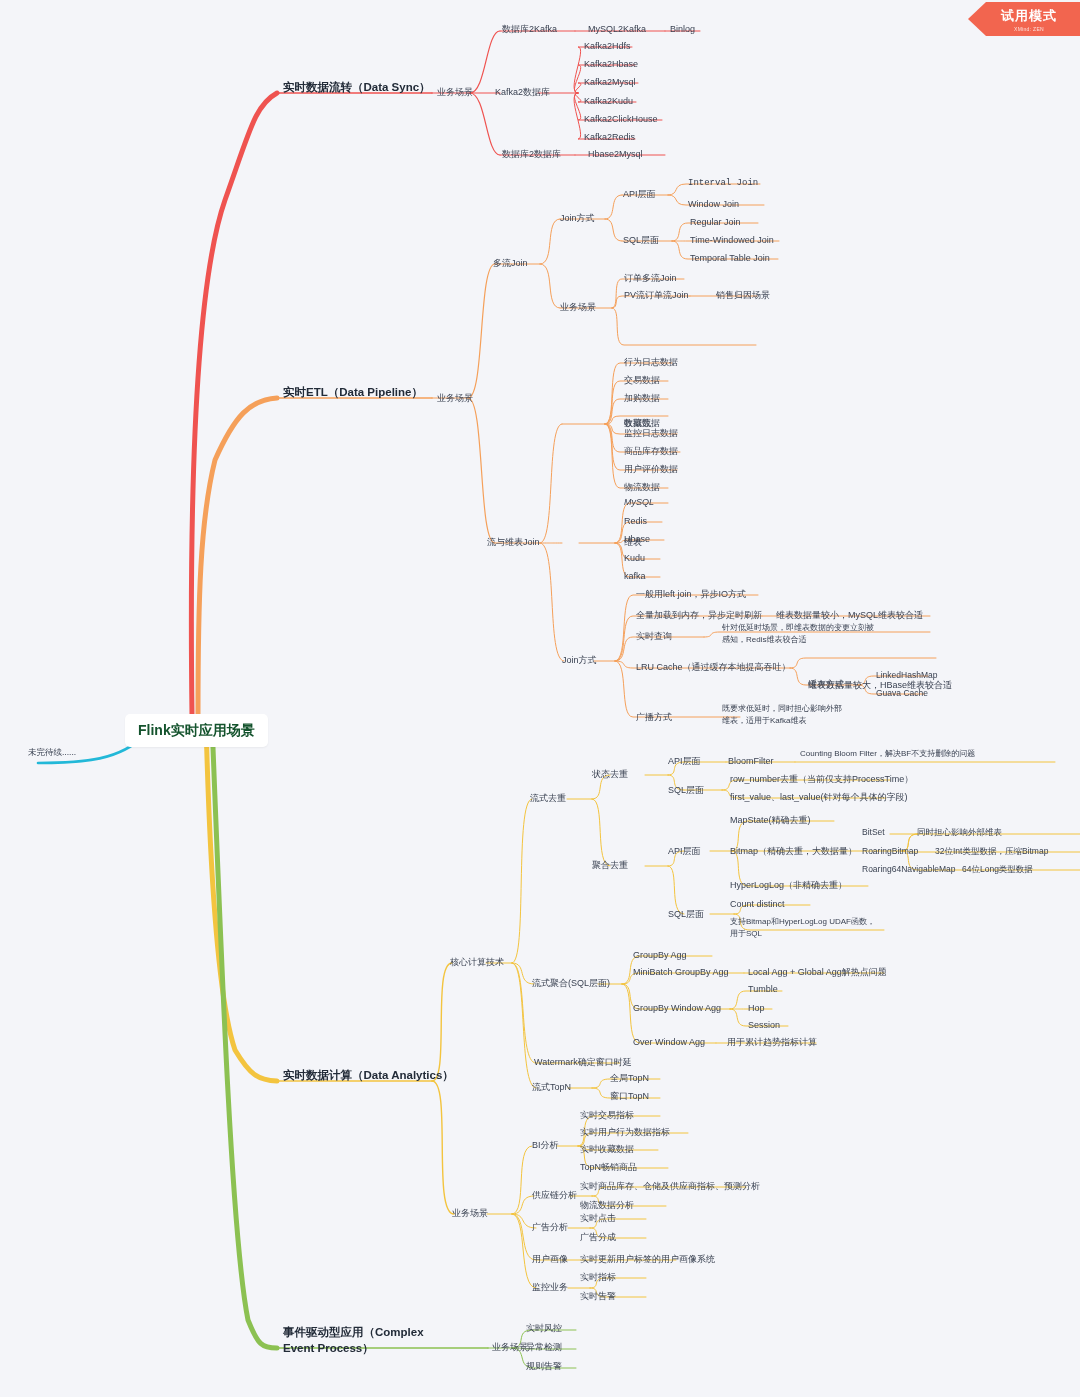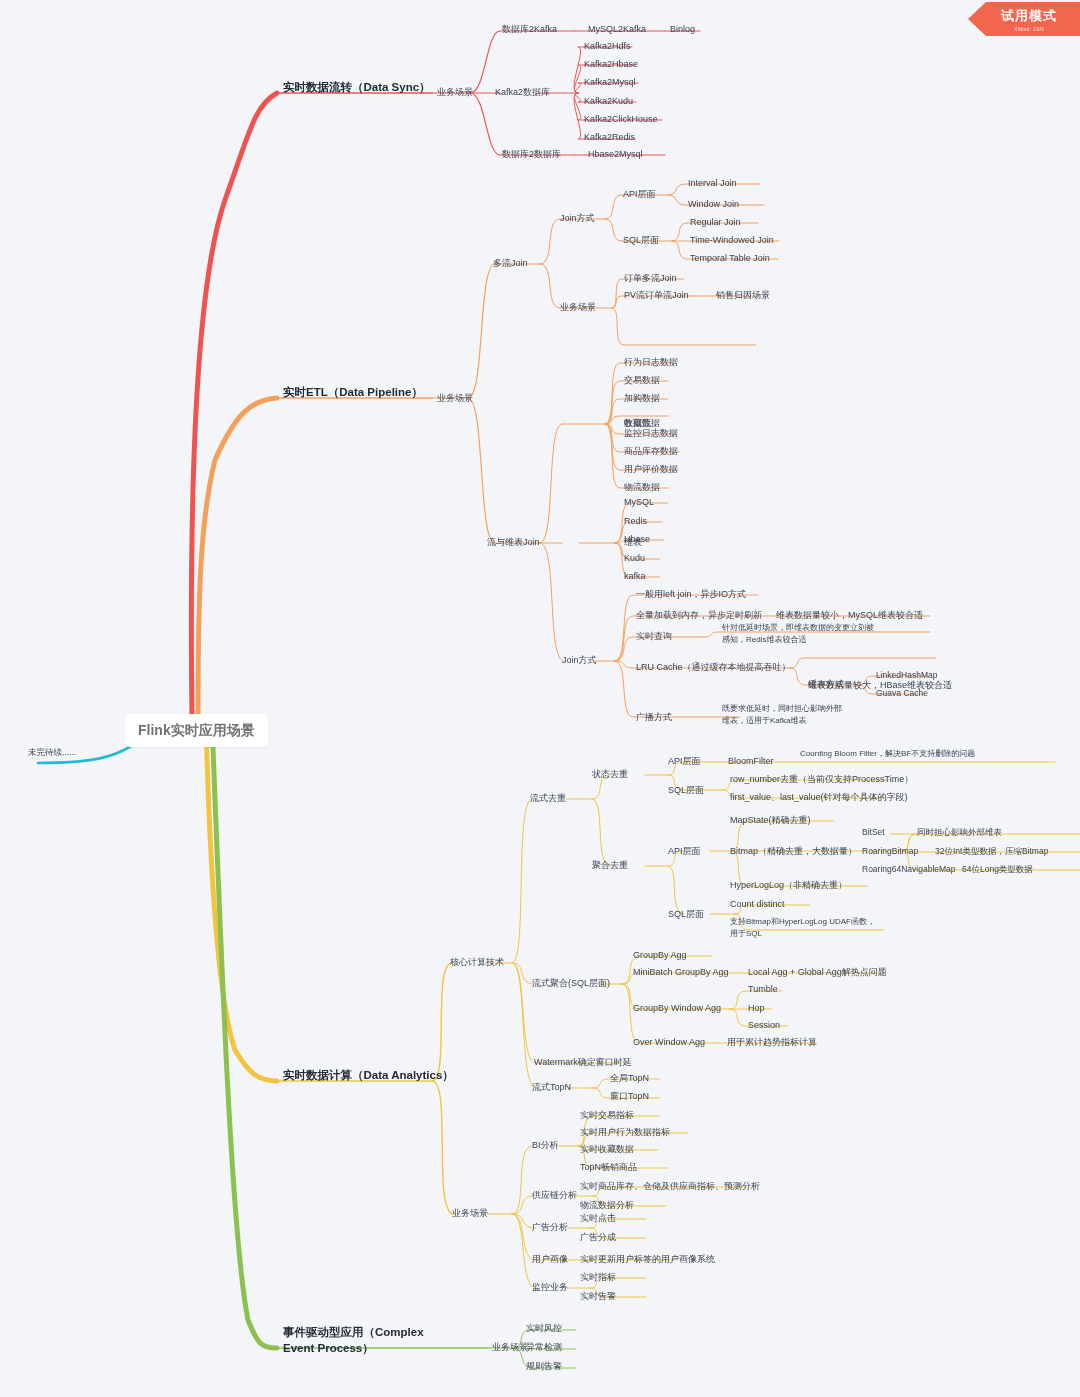--- a/index.html
+++ b/index.html
@@ -31,21 +31,21 @@
   }
   .node.wrap { white-space: normal; }
 
   
   .root {
     background: #ffffff;
     border-radius: 5px;
     padding: 7px 13px;
     font-size: 14px;
     font-weight: bold;
-    color: #737373;
+    color: #14532d;
     box-shadow: 0 1px 2px rgba(0,0,0,0.05);
     z-index: 6;
   }
   
   .main {
     font-size: 11.5px;
     font-weight: bold;
     color: #222b38;
   }
   
@@ -291,21 +291,21 @@
   <div class="node l3" style="left:502px; top:148px;">数据库2数据库</div>
   <div class="node l3" style="left:588px; top:148px;">Hbase2Mysql</div>
 
   <div class="node main" style="left:283px; top:385px;">实时ETL（Data Pipeline）</div>
   <div class="node l2" style="left:437px; top:392px;">业务场景</div>
 
   <div class="node l3" style="left:493px; top:257px;">多流Join</div>
 
   <div class="node l3" style="left:560px; top:212px;">Join方式</div>
   <div class="node l3" style="left:623px; top:188px;">API层面</div>
-  <div class="node l3" style="left:688px; top:177px;">Interval Join</div>
+  <div class="node l3" style="left:688px; top:177px;font-family:Liberation Mono, monospace;">Interval Join</div>
   <div class="node l3" style="left:688px; top:198px;">Window Join</div>
   <div class="node l3" style="left:623px; top:234px;">SQL层面</div>
   <div class="node l3" style="left:690px; top:216px;">Regular Join</div>
   <div class="node l3" style="left:690px; top:234px;">Time-Windowed Join</div>
   <div class="node l3" style="left:690px; top:252px;">Temporal Table Join</div>
 
   <div class="node l3" style="left:560px; top:301px;">业务场景</div>
   <div class="node l3" style="left:624px; top:272px;">订单多流Join</div>
   <div class="node l3" style="left:624px; top:289px;">PV流订单流Join</div>
   <div class="node l3" style="left:716px; top:289px;">销售归因场景</div>
@@ -316,21 +316,21 @@
   <div class="node l3" style="left:624px; top:356px;">行为日志数据</div>
   <div class="node l3" style="left:624px; top:374px;">交易数据</div>
   <div class="node l3" style="left:624px; top:392px;">加购数据</div>
   <div class="node l3" style="left:624px; top:417px;">收藏数据</div>
   <div class="node l3" style="left:624px; top:427px;">监控日志数据</div>
   <div class="node l3" style="left:624px; top:445px;">商品库存数据</div>
   <div class="node l3" style="left:624px; top:463px;">用户评价数据</div>
   <div class="node l3" style="left:624px; top:481px;">物流数据</div>
 
   <div class="node l3" style="left:624px; top:536px;">维表</div>
-  <div class="node l3" style="left:624px; top:496px;">MySQL</div>
+  <div class="node l3" style="left:624px; top:496px;font-style:italic;">MySQL</div>
   <div class="node l3" style="left:624px; top:515px;">Redis</div>
   <div class="node l3" style="left:624px; top:533px;">Hbase</div>
   <div class="node l3" style="left:624px; top:552px;">Kudu</div>
   <div class="node l3" style="left:624px; top:570px;">kafka</div>
 
   <div class="node l3" style="left:562px; top:654px;">Join方式</div>
   <div class="node l3" style="left:636px; top:588px;">一般用left join，异步IO方式</div>
   <div class="node l3" style="left:636px; top:609px;">全量加载到内存，异步定时刷新</div>
   <div class="node l3" style="left:776px; top:609px;">维表数据量较小，MySQL维表较合适</div>
   <div class="node l3" style="left:636px; top:630px;">实时查询</div>

